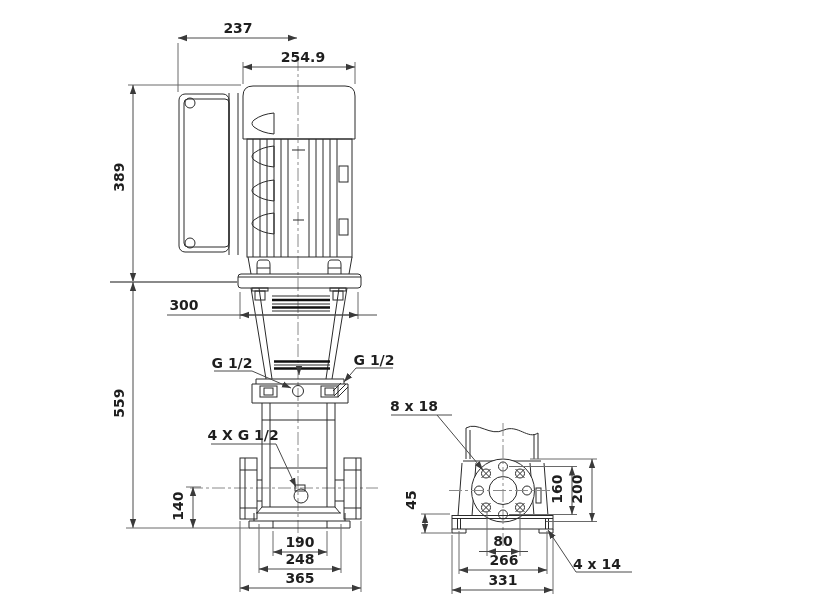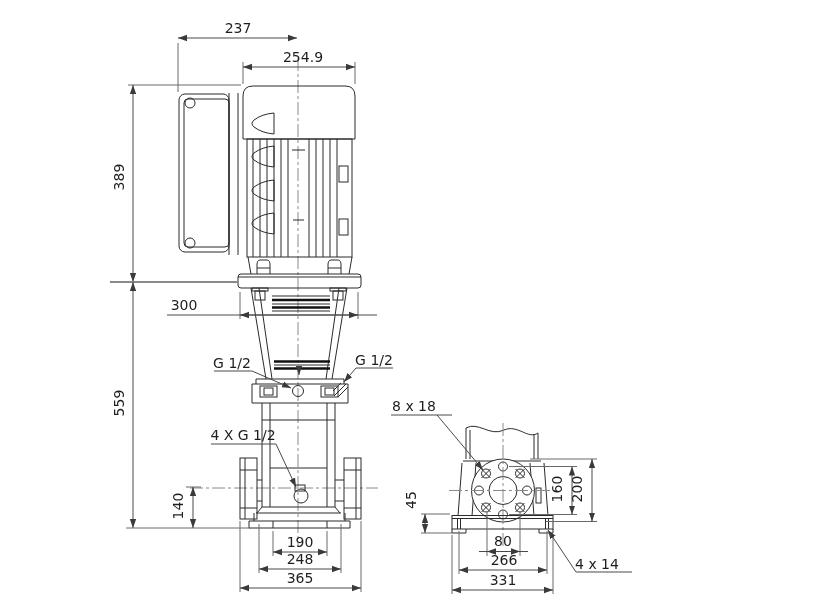--- a/index.html
+++ b/index.html
@@ -1,17 +1,17 @@
 <!DOCTYPE html>
 <html><head>
 <meta charset="utf-8">
 <style>
   html,body{margin:0;padding:0;background:#fff;}
   .canvas{position:relative;width:835px;height:611px;background:#fff;overflow:hidden;
-          font-family:"DejaVu Sans","Liberation Sans",sans-serif;}
+          font-family:"DejaVu Sans","Liberation Sans",sans-serif;font-weight:bold;}
   svg{position:absolute;left:0;top:0;}
   text{font-family:"DejaVu Sans","Liberation Sans",sans-serif;font-size:14px;fill:#1e1e1e;}
   .outline{stroke:#2b2b2b;stroke-width:1;fill:none;}
   .thick{stroke:#111;stroke-width:2.4;fill:none;}
   .dim{stroke:#4a4a4a;stroke-width:1;fill:none;}
   .ext{stroke:#6a6a6a;stroke-width:1;fill:none;}
   .grayline{stroke:#8a8a8a;stroke-width:2;fill:none;}
   .cl{stroke:#8a8a8a;stroke-width:1;fill:none;stroke-dasharray:13 3 3 3;}
   .whitefill{fill:#fff;stroke:#2b2b2b;stroke-width:1;}
 </style>

